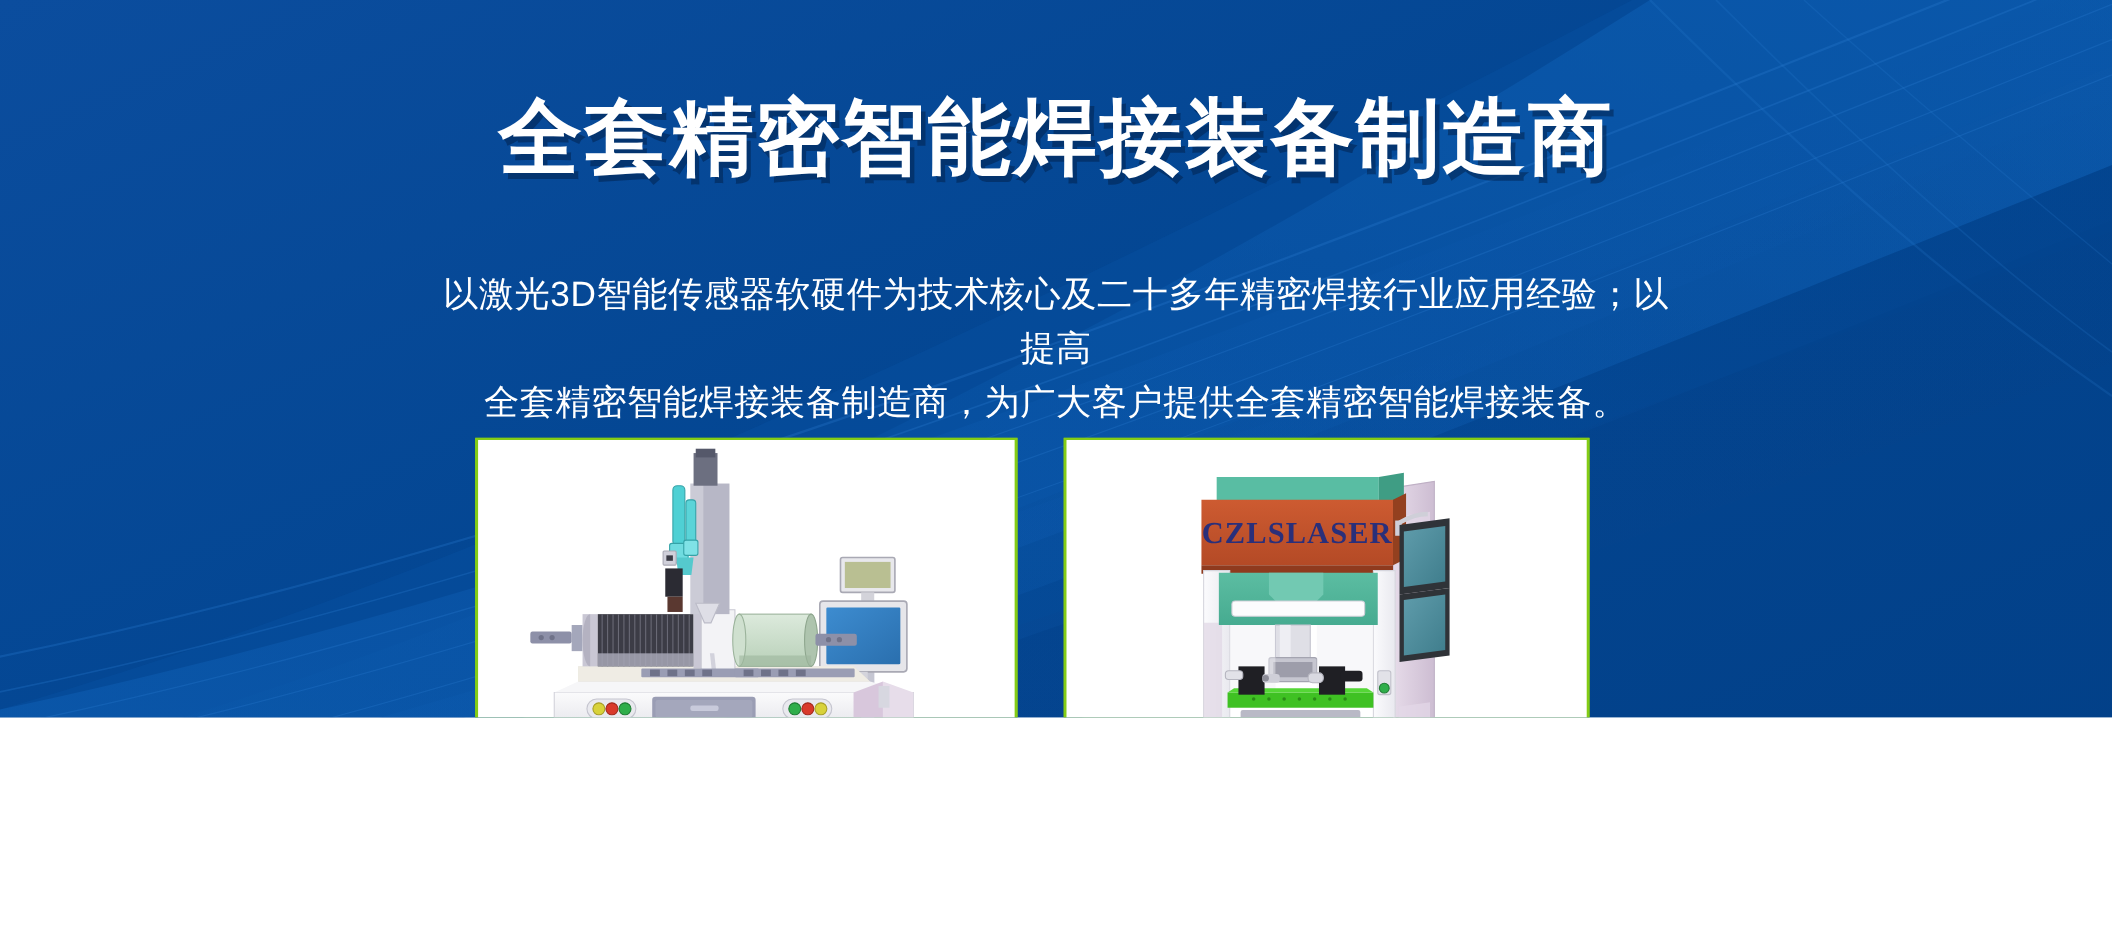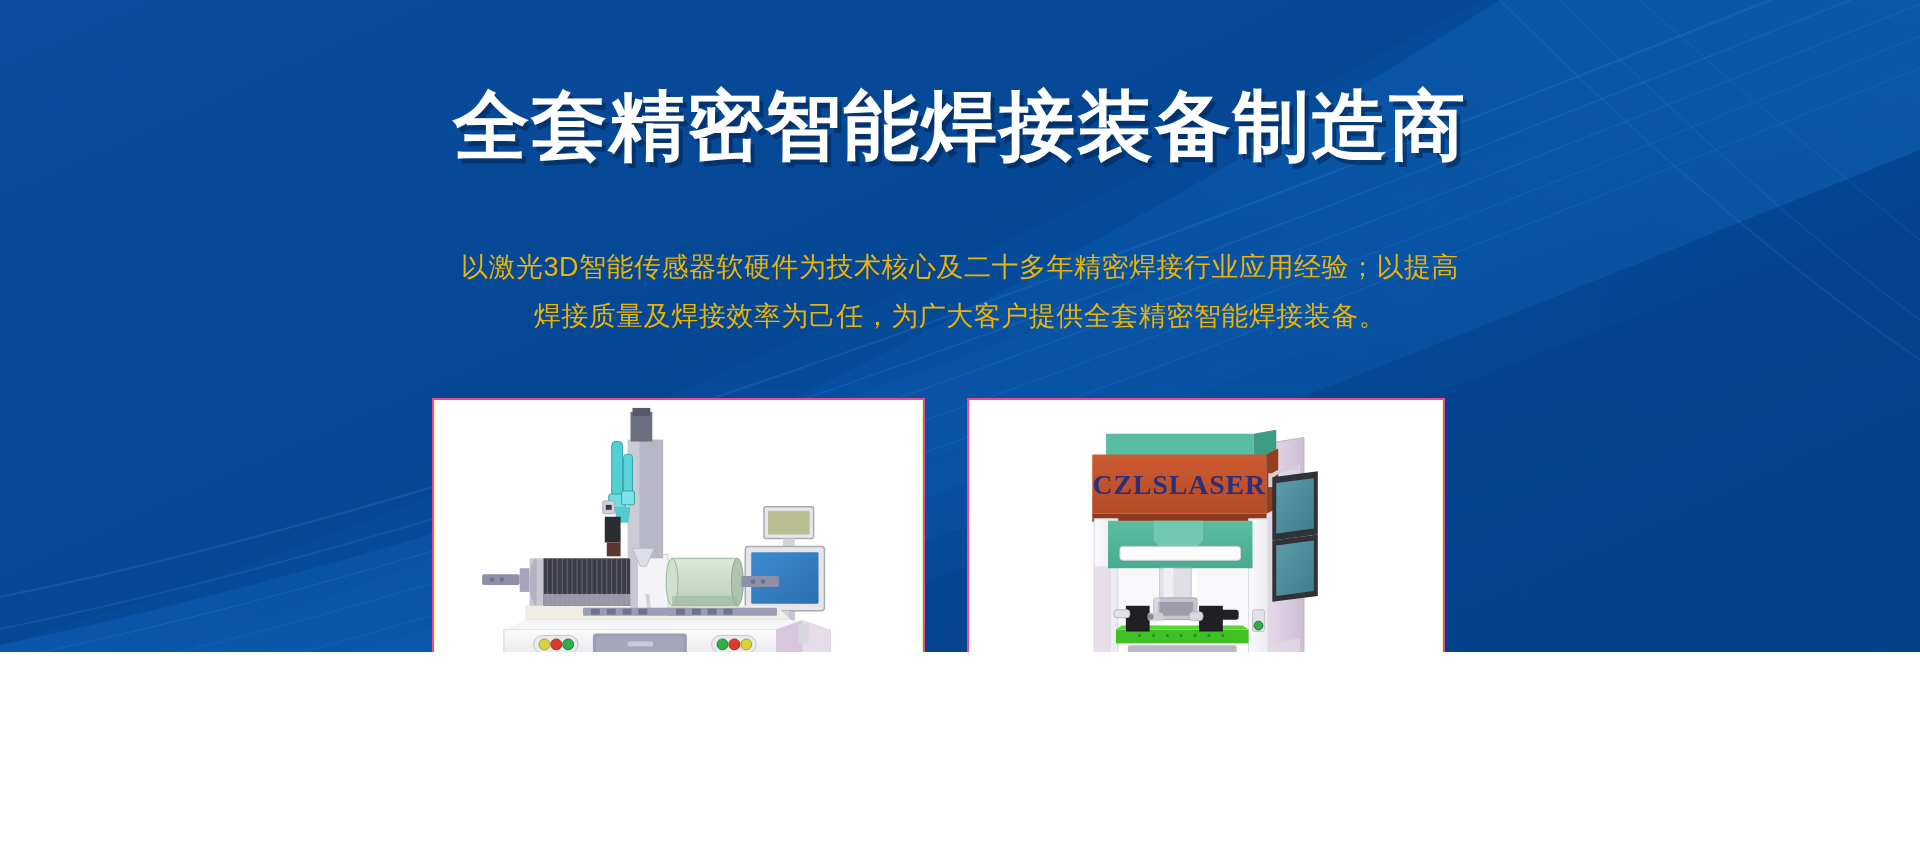--- a/index.html
+++ b/index.html
@@ -24,33 +24,33 @@
     letter-spacing:2px;
     line-height:96px;
     text-shadow: 4px 5px 0 rgba(2,35,78,0.55);
     white-space:nowrap;
   }
   #subtitle {
     position:absolute; left:50%; top:243px;
     transform:translateX(-50%);
     width:1120px;
     text-align:center;
-    font-size:27px;
+    font-size:32px;
     line-height:49px;
-    color:#eab308;
+    color:#ffffff;
     letter-spacing:0.5px;
     font-weight:400;
   }
   #subtitle .line { display:block; }
 
   
   .panel {
     position:absolute;
-    background:#bef264;
-    border:2px solid #ec4899;
+    background:#84cc16;
+    border:2px solid #84cc16;
     overflow:hidden;
     z-index:5;
   }
   #panel-left  { left:432px; top:398px; width:493px; height:377px; }
   #panel-right { left:967px; top:398px; width:478px; height:377px; }
   .panel svg { display:block; width:100%; height:100%; }
 </style>
 </head>
 <body>
 
@@ -109,21 +109,21 @@
       <path d="M 1500,0 C 1620,120 1760,250 1920,360" stroke-width="2"></path>
       <path d="M 1560,0 C 1680,120 1810,240 1920,320" stroke-width="1.5"></path>
       <path d="M 1640,0 C 1750,100 1860,190 1920,240" stroke-width="1.2"></path>
     </g>
   </svg>
 
   <div id="headline">全套精密智能焊接装备制造商</div>
 
   <div id="subtitle">
     <span class="line">以激光3D智能传感器软硬件为技术核心及二十多年精密焊接行业应用经验；以提高</span>
-    <span class="line">焊接质量及焊接效率为己任，为广大客户提供全套精密智能焊接装备。</span>
+    <span class="line">全套精密智能焊接装备制造商，为广大客户提供全套精密智能焊接装备。</span>
   </div>
 
   <div class="panel" id="panel-left">
     <svg viewBox="0 0 493 377" preserveAspectRatio="xMidYMid meet">
       <defs>
         <linearGradient id="lDoor" x1="0" y1="0" x2="0" y2="1">
           <stop offset="0%" stop-color="#9a9db8"></stop>
             <stop offset="100%" stop-color="#85889f"></stop>
         </linearGradient>
         <linearGradient id="lBody" x1="0" y1="0" x2="0" y2="1">

